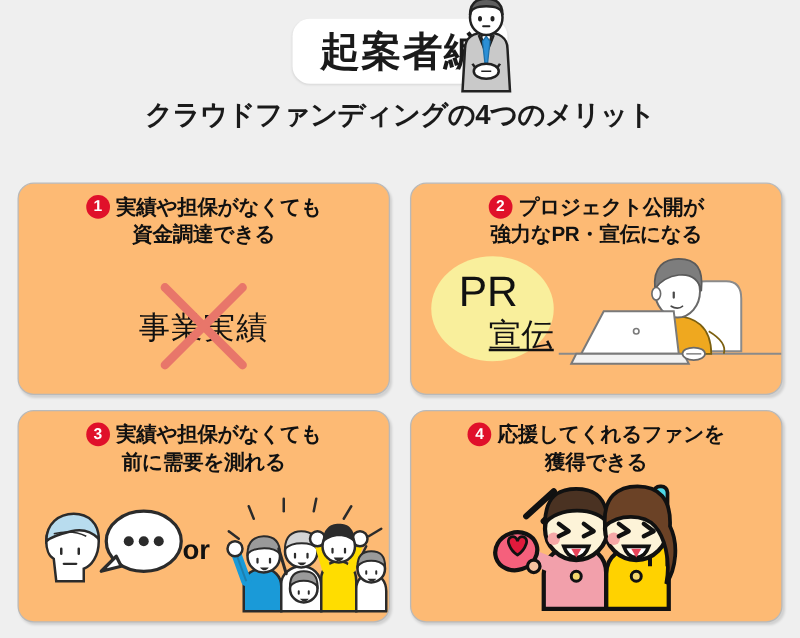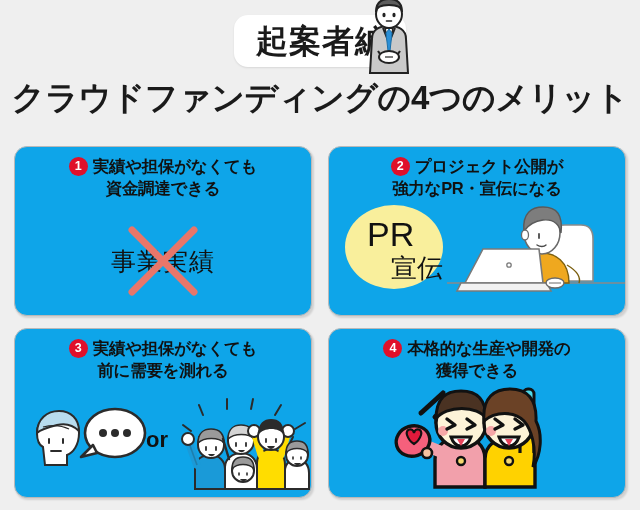--- a/index.html
+++ b/index.html
@@ -57,21 +57,21 @@
     height: 76px;
   }
 
   
   .main-title {
     position: absolute;
     left: 0;
     top: 80px;
     width: 640px;
     text-align: center;
-    font-size: 33px;
+    font-size: 22px;
     font-weight: bold;
     color: #1a1a1a;
     letter-spacing: -0.5px;
     line-height: 1.1;
     white-space: nowrap;
   }
 
   
   .grid {
     position: absolute;
@@ -79,21 +79,21 @@
     top: 146px;
     width: 612px;
     height: 352px;
     display: grid;
     grid-template-columns: 298px 298px;
     grid-template-rows: 170px 170px;
     gap: 12px 16px;
   }
   .card {
     position: relative;
-    background: #0ea5e9;
+    background: #fdba74;
     border: 1.5px solid #b9b9b9;
     border-radius: 13px;
     box-shadow: 1.5px 2px 2px rgba(0,0,0,0.13);
     overflow: hidden;
   }
   .card-head {
     padding: 9px 8px 0 8px;
     text-align: center;
   }
   .card-title {
@@ -175,20 +175,21 @@
     color: #111;
   }
   .pr-text-2 {
     position: absolute;
     left: 62px;
     top: 48px;
     font-size: 26px;
     font-weight: 500;
     color: #111;
     letter-spacing: 0px;
+    text-decoration: underline;
   }
 
   
   .c3-art { height: 104px; bottom: 2px; }
   .or-text {
     position: absolute;
     left: 131px;
     top: 36px;
     font-size: 22px;
     font-weight: bold;
@@ -381,21 +382,21 @@
             <path d="M105 56 C105 47 110 44 116 44 C123 44 127 47 127 56 C122 50 110 50 105 56 Z" fill="#9a9a9a" stroke="#2b2b2b" stroke-width="1.6"></path>
             <path d="M112 60 L112 62 M120 60 L120 62" stroke="#2b2b2b" stroke-width="1.6" stroke-linecap="round"></path>
             <path d="M113 66 C115 69 118 69 120 66" fill="#2b2b2b"></path>
           </svg>
         </span>
       </div>
     </div>
 
     <div class="card">
       <div class="card-head">
-        <span class="num-badge">4</span><span class="card-title">本格的な生産や開発の</span><br>
+        <span class="num-badge">4</span><span class="card-title">応援してくれるファンを</span><br>
         <span class="card-title">獲得できる</span>
       </div>
       <div class="card-art c4-art">
         <span>
           <svg viewBox="0 0 240 112" width="240" height="112" style="position:absolute; left:40px; top:-6px;">
 
             <g stroke="#111111" stroke-width="5" stroke-linecap="round">
               <line x1="52" y1="34" x2="74" y2="14"></line>
               <line x1="66" y1="38" x2="90" y2="14"></line>
               <line x1="82" y1="40" x2="104" y2="16"></line>

